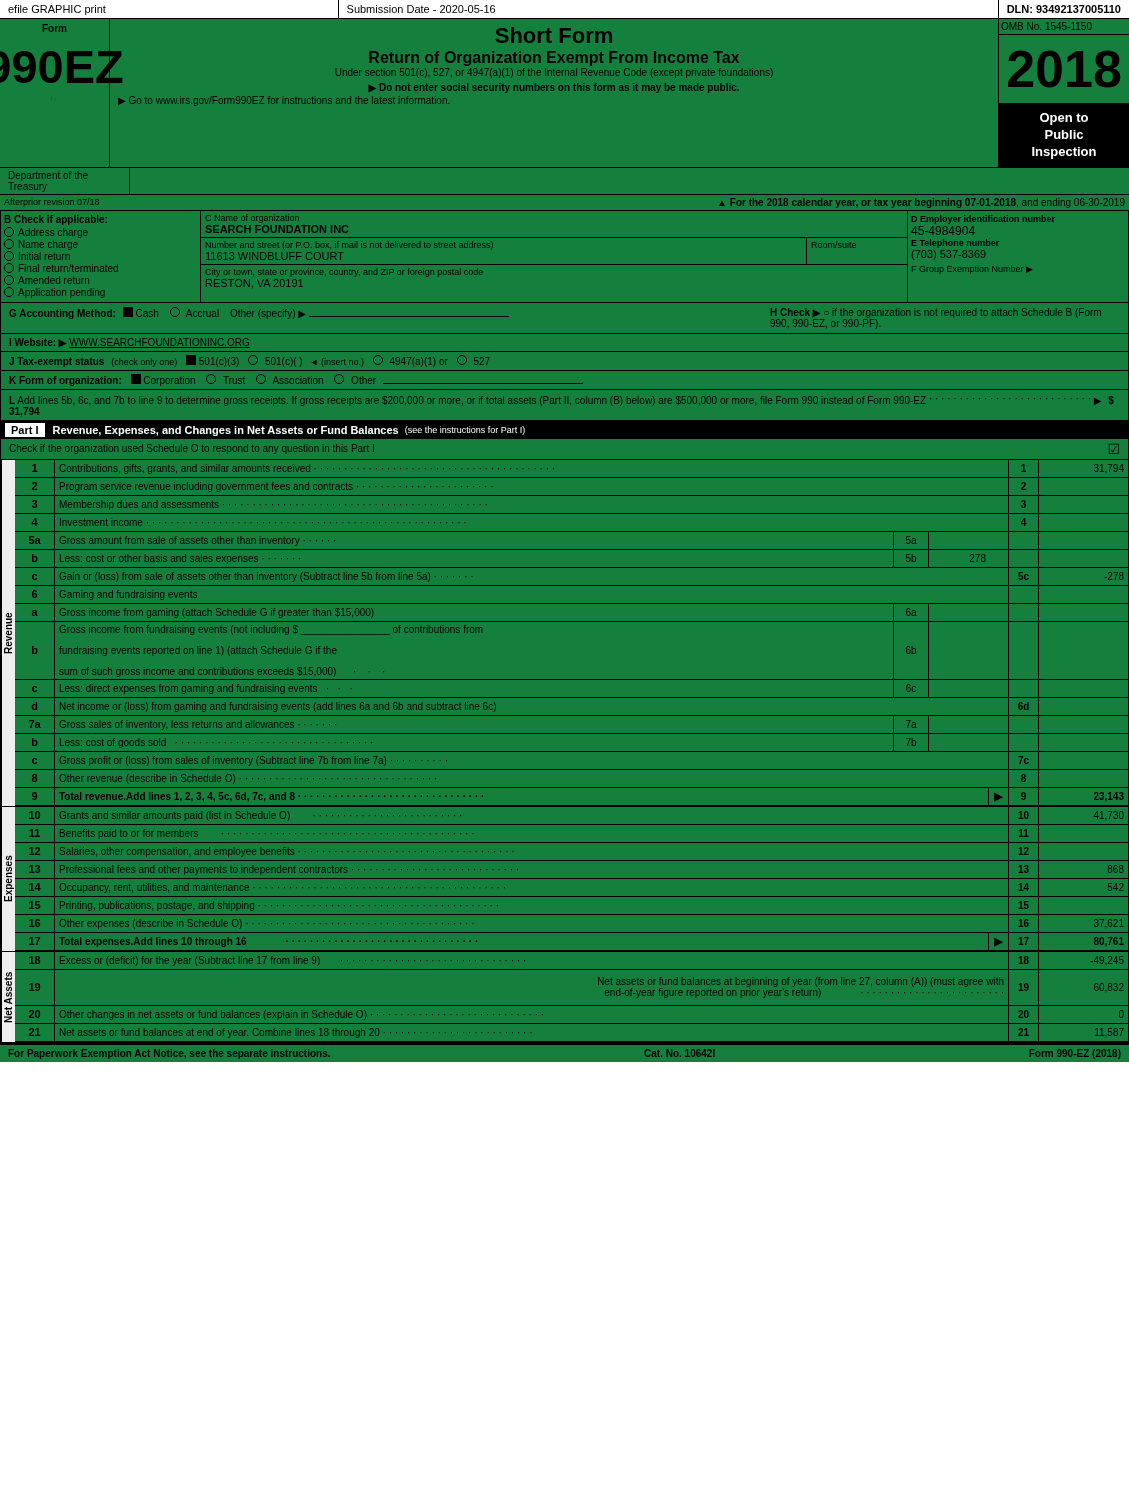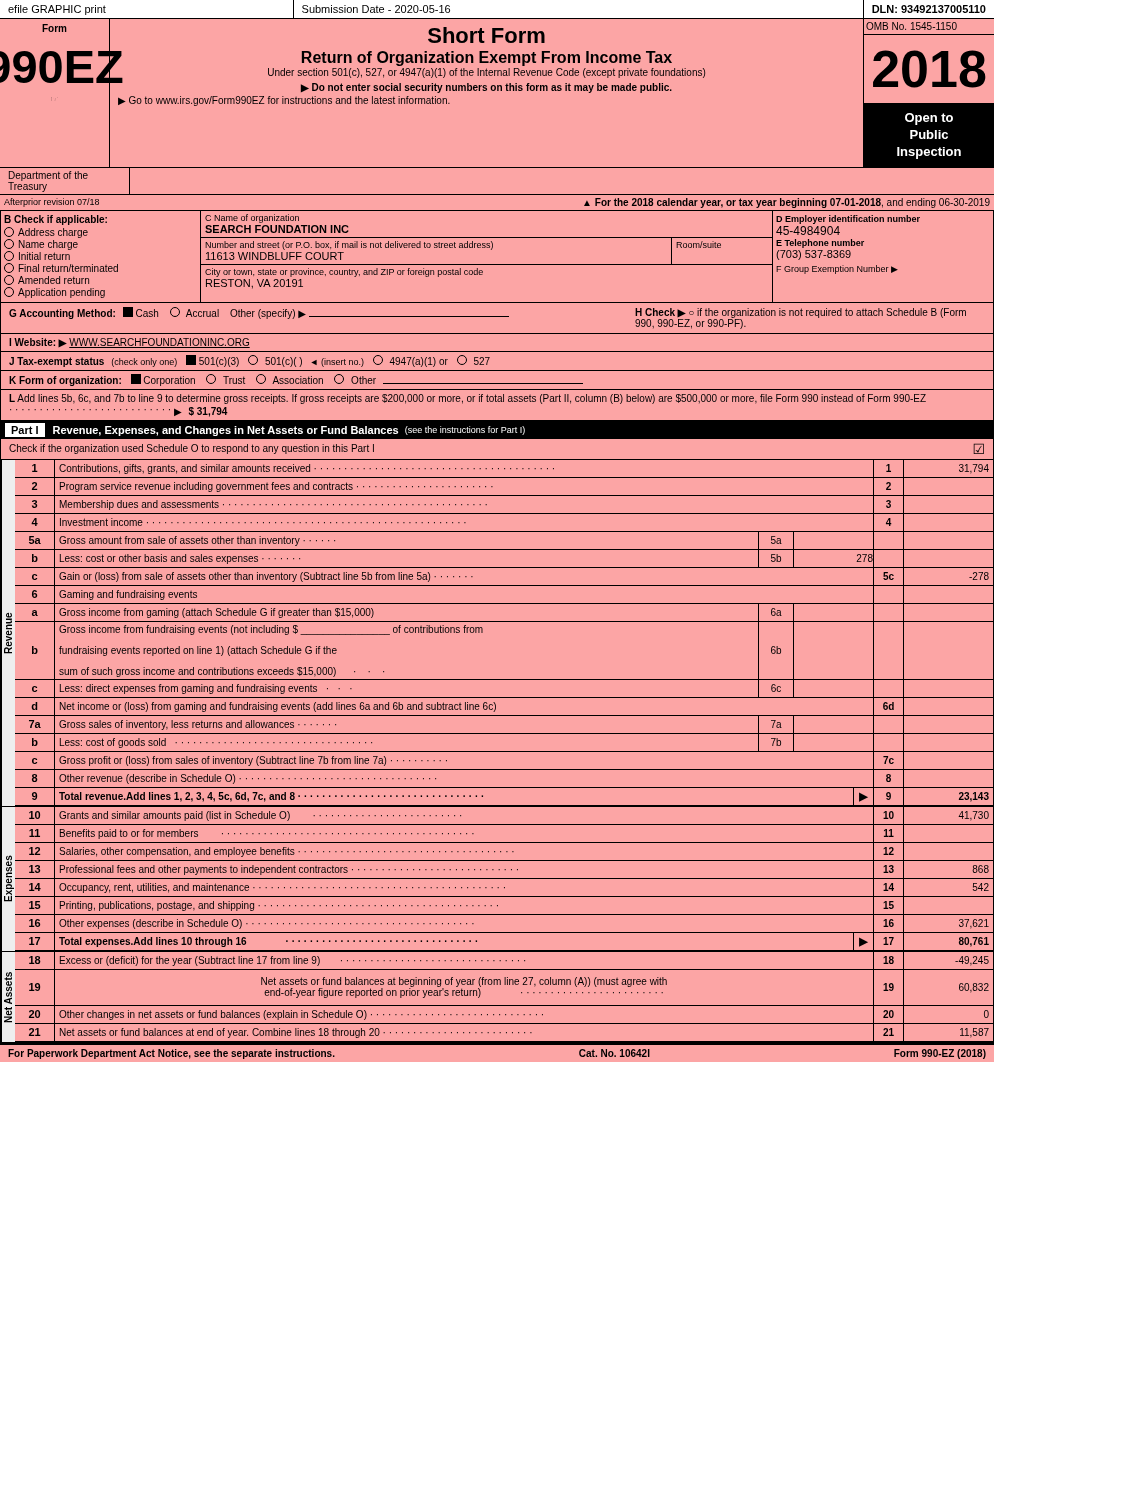--- a/index.html
+++ b/index.html
@@ -6,23 +6,23 @@
     body {
       font-family: Arial, sans-serif;
       font-size: 11px;
       background: #fff;
       color: #000;
       width: 1129px;
       min-height: 1508px;
     }
 
     .page {
-      width: 994px;
+      width: 1129px;
       padding: 0;
-      background: #fca5a5;
+      background: #15803d;
     }
 
     
     .top-bar {
       display: flex;
       border-bottom: 1px solid #000;
       background: #fff;
       font-size: 11px;
     }
     .top-bar-left {
@@ -384,21 +384,21 @@
       padding: 2px 2px;
       font-size: 10px;
       border-left: 1px solid #000;
       display: flex;
       align-items: center;
       justify-content: center;
     }
 
     .row-value {
       width: 80px;
-      padding: 2px 0;
+      padding: 2px 22px;
       font-size: 10px;
       border-left: 1px solid #000;
       text-align: right;
       display: flex;
       align-items: center;
       justify-content: flex-end;
     }
 
     .row-line-num {
       width: 30px;
@@ -929,21 +929,21 @@
           <div class="row-label-num">18</div>
           <div class="row-description">
             Excess or (deficit) for the year (Subtract line 17 from line 9) &nbsp;&nbsp;&nbsp;&nbsp;&nbsp; · · · · · · · · · · · · · · · · · · · · · · · · · · · · · · ·
           </div>
           <div class="row-line-num">18</div>
           <div class="row-amount">-49,245</div>
         </div>
 
         <div class="data-row" style="min-height:36px;">
           <div class="row-label-num">19</div>
-          <div class="row-description" style="flex-direction:column;align-items:center;justify-content:center;">
+          <div class="row-description" style="flex-direction:column;align-items:flex-end;justify-content:center;">
             <div>Net assets or fund balances at beginning of year (from line 27, column (A)) (must agree with</div>
             <div>end-of-year figure reported on prior year's return) &nbsp;&nbsp;&nbsp;&nbsp;&nbsp;&nbsp;&nbsp;&nbsp;&nbsp;&nbsp;&nbsp;&nbsp; · · · · · · · · · · · · · · · · · · · · · · · ·</div>
           </div>
           <div class="row-line-num">19</div>
           <div class="row-amount">60,832</div>
         </div>
 
         <div class="data-row">
           <div class="row-label-num">20</div>
           <div class="row-description">
@@ -961,18 +961,18 @@
           <div class="row-line-num">21</div>
           <div class="row-amount">11,587</div>
         </div>
 
       </div>
     </div>
 
   </div>
 
   <div class="footer">
-    <span>For Paperwork Department Act Notice, see the separate instructions.</span>
+    <span>For Paperwork Exemption Act Notice, see the separate instructions.</span>
     <span>Cat. No. 10642I</span>
     <span>Form 990-EZ (2018)</span>
   </div>
 
 </div>
 
 </body></html>

